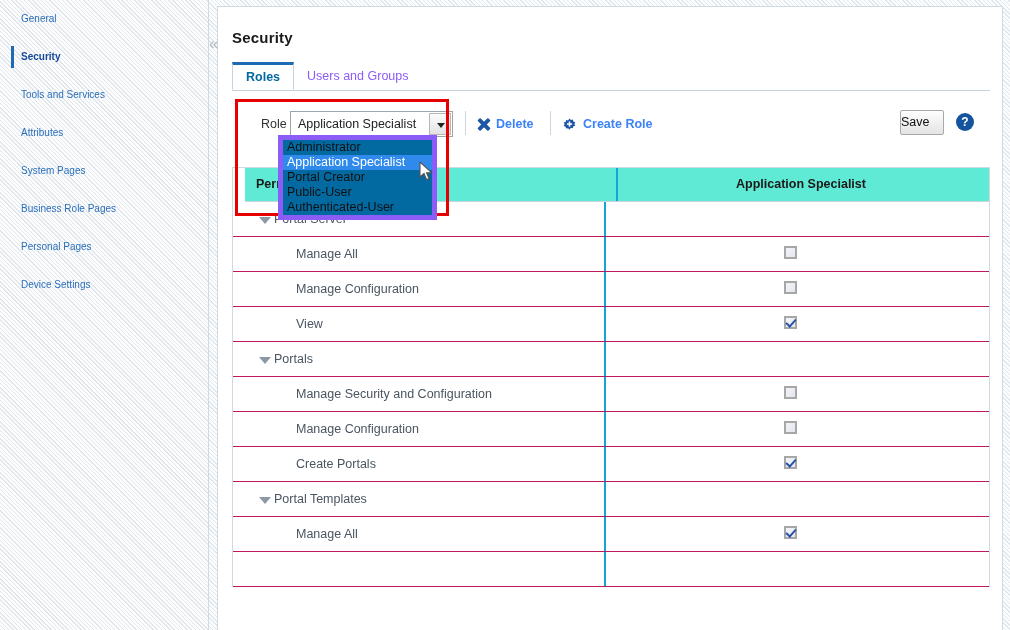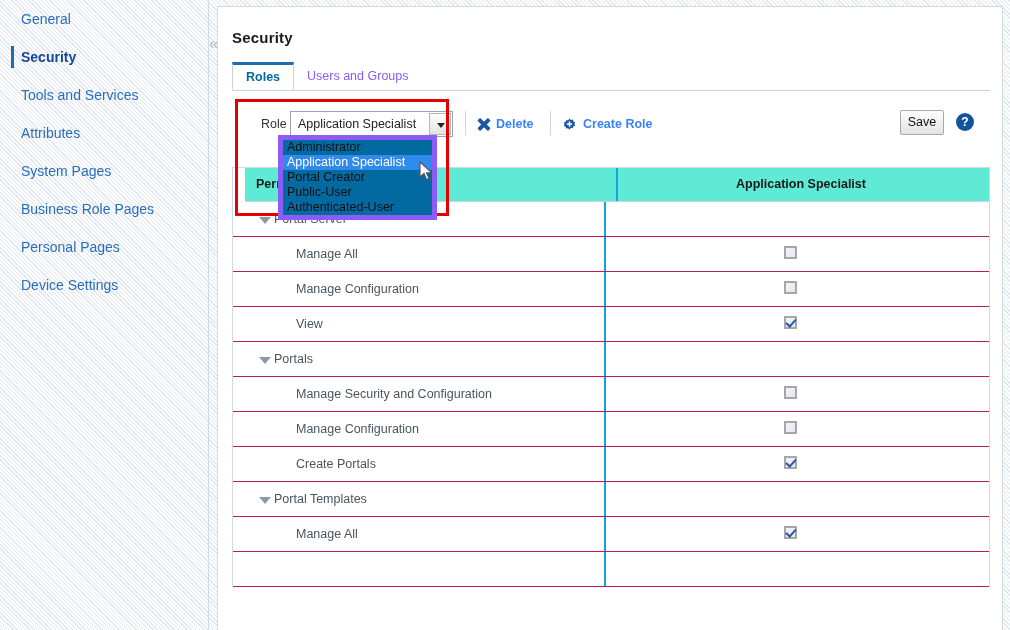--- a/index.html
+++ b/index.html
@@ -21,21 +21,21 @@
         rgba(255,255,255,0) 1px, rgba(255,255,255,0) 3px);
   }
 
   
   #sidebar{
     position:absolute;left:0;top:0;width:209px;height:630px;
     z-index:3;
   }
   .nav-item{
     position:relative;height:38px;line-height:38px;
-    padding-left:21px;color:#2a6ebb;font-size:14px;
+    padding-left:21px;color:#2a6ebb;font-size:10px;
     white-space:nowrap;cursor:pointer;
   }
   .nav-item.selected{font-weight:bold;color:#14489b;}
   .nav-item.selected:before{
     content:"";position:absolute;left:11px;top:8px;
     width:3px;height:22px;background:#1d6bb5;
   }
   .sidebar-divider{
     position:absolute;right:0;top:0;width:1px;height:630px;
     background:#cfdae3;
@@ -120,21 +120,21 @@
     content:"";position:absolute;left:5px;top:-1px;width:4px;height:15px;
     background:#1d56a5;border-radius:1px;
   }
   .xicon:before{transform:rotate(45deg);}
   .xicon:after{transform:rotate(-45deg);}
 
   .save-btn{
     position:absolute;right:46px;top:11px;width:44px;height:25px;
     background:linear-gradient(#fdfdfd,#e4e4e4);
     border:1px solid #a9a9a9;border-radius:2px;box-sizing:border-box;
-    font-size:12.5px;color:#111;text-align:center;line-height:23px;
+    font-size:12.5px;color:#111;text-align:left;line-height:23px;
     cursor:pointer;
   }
   .help-icon{
     position:absolute;right:16px;top:14px;width:18px;height:18px;
     border-radius:50%;background:#14549e;color:#fff;
     font-size:12px;font-weight:bold;text-align:center;line-height:18px;
     cursor:pointer;
   }
 
   

